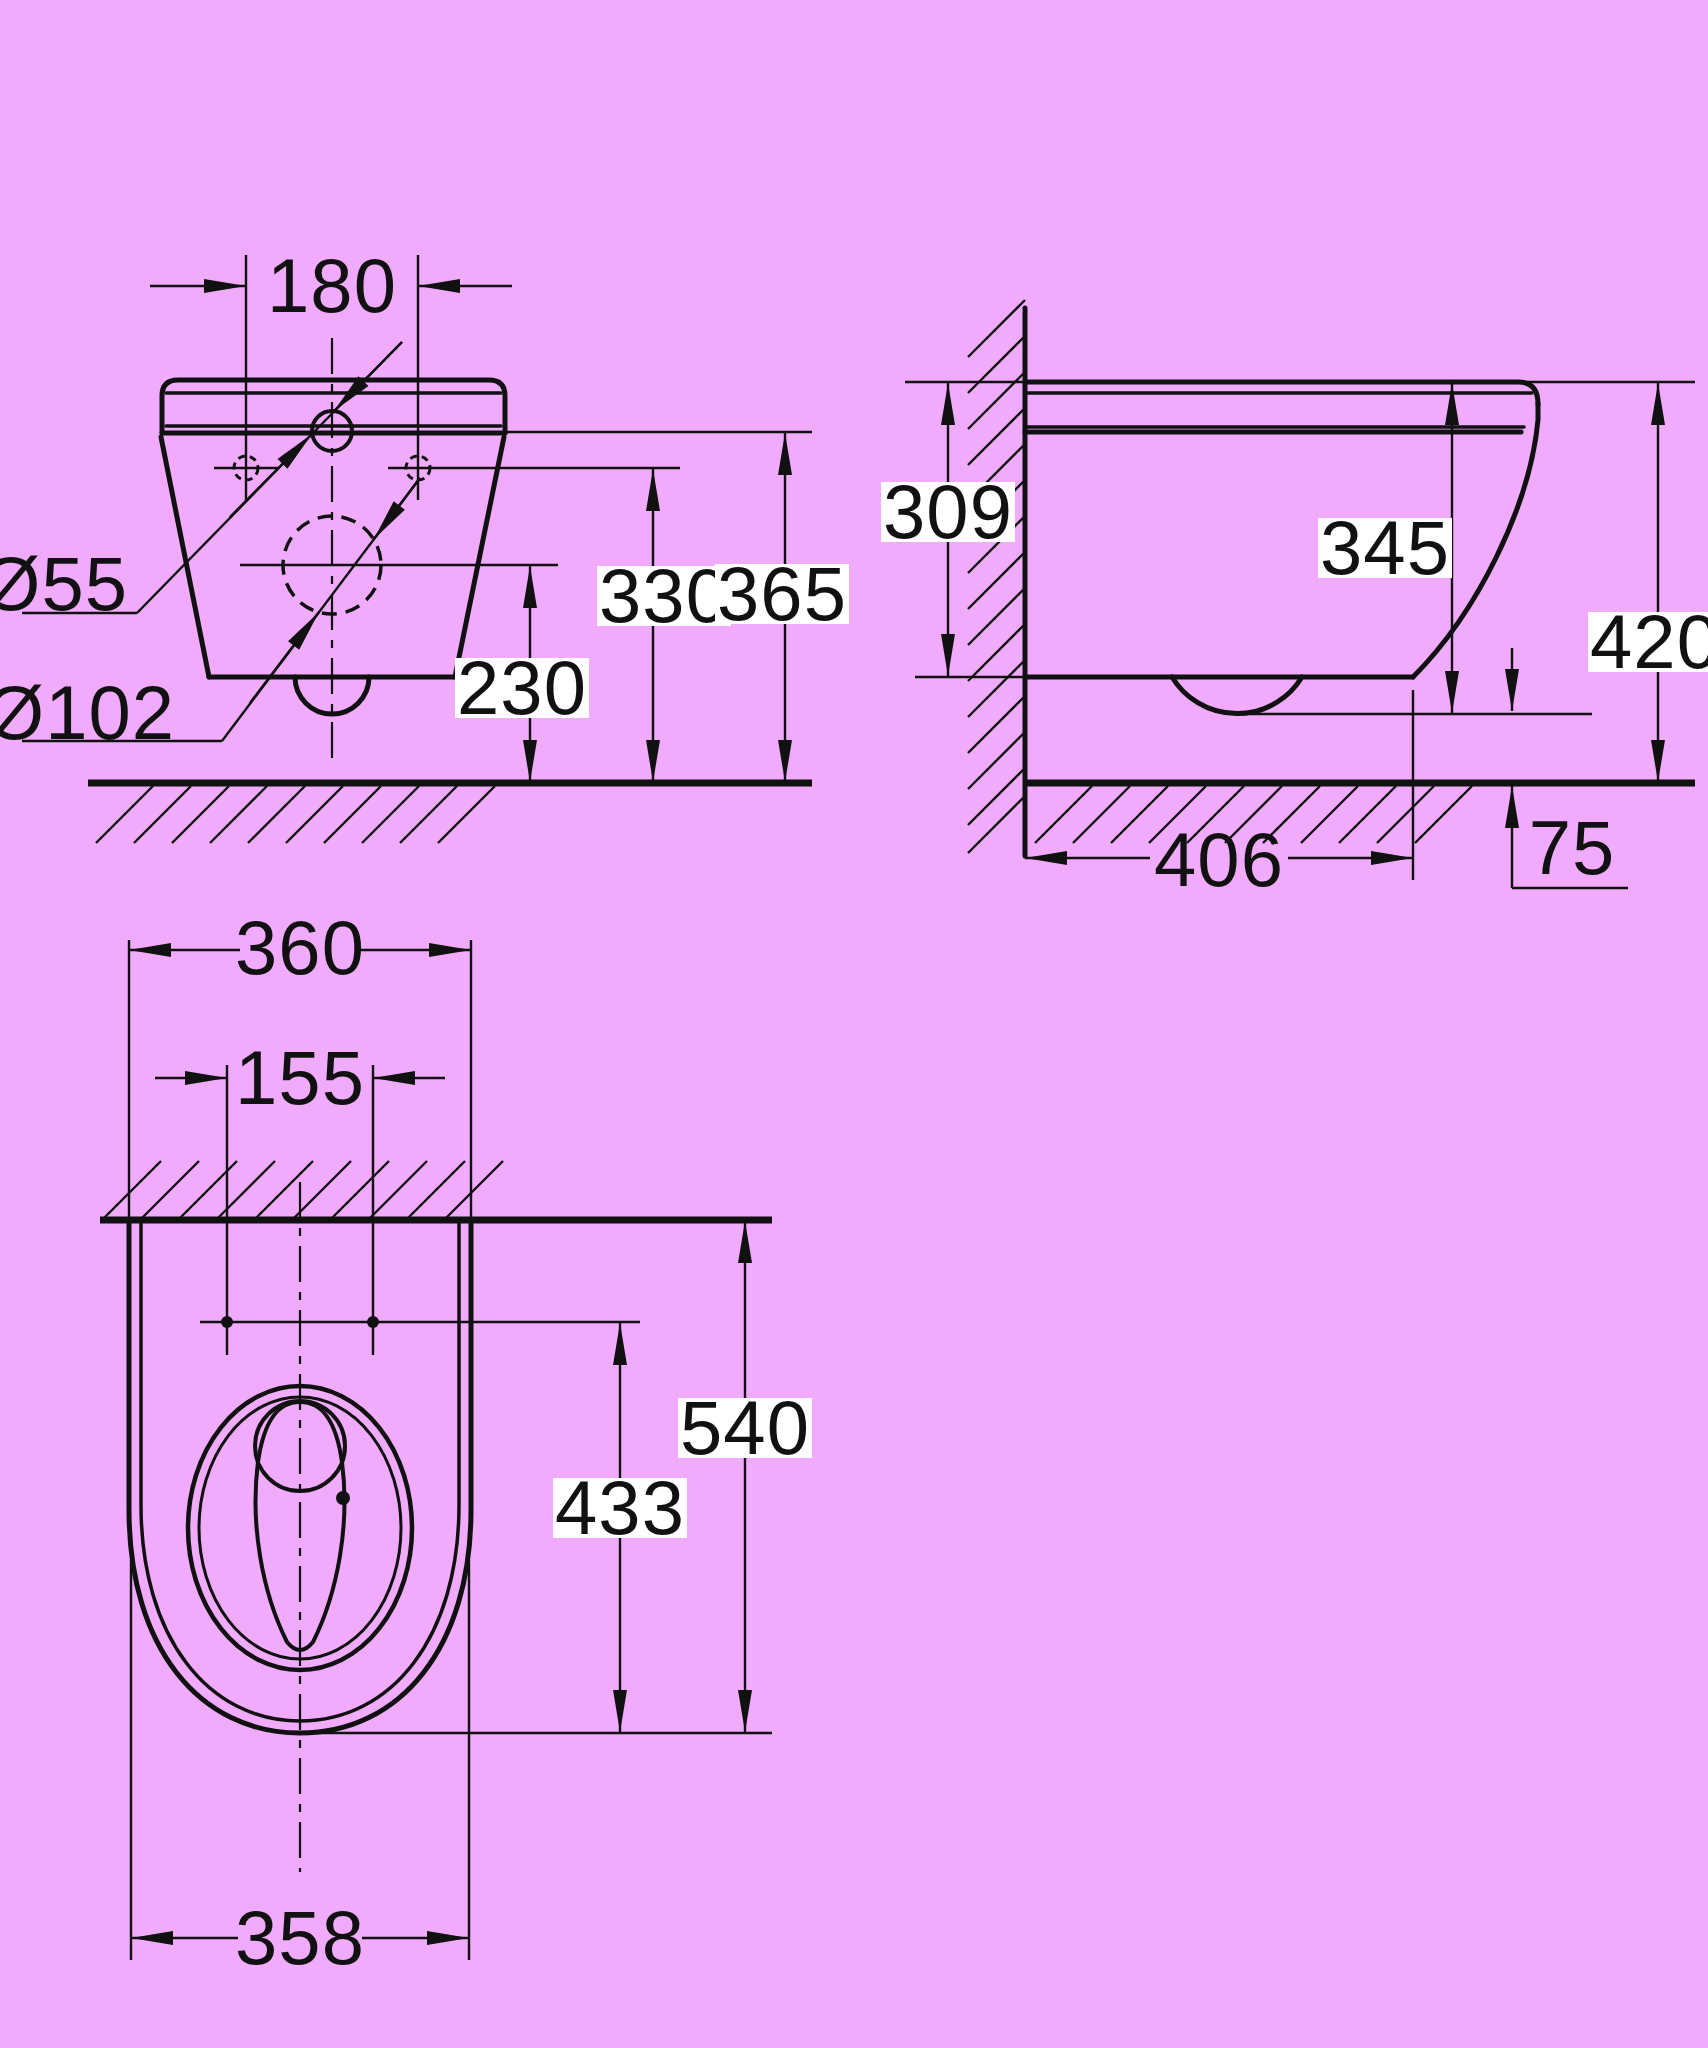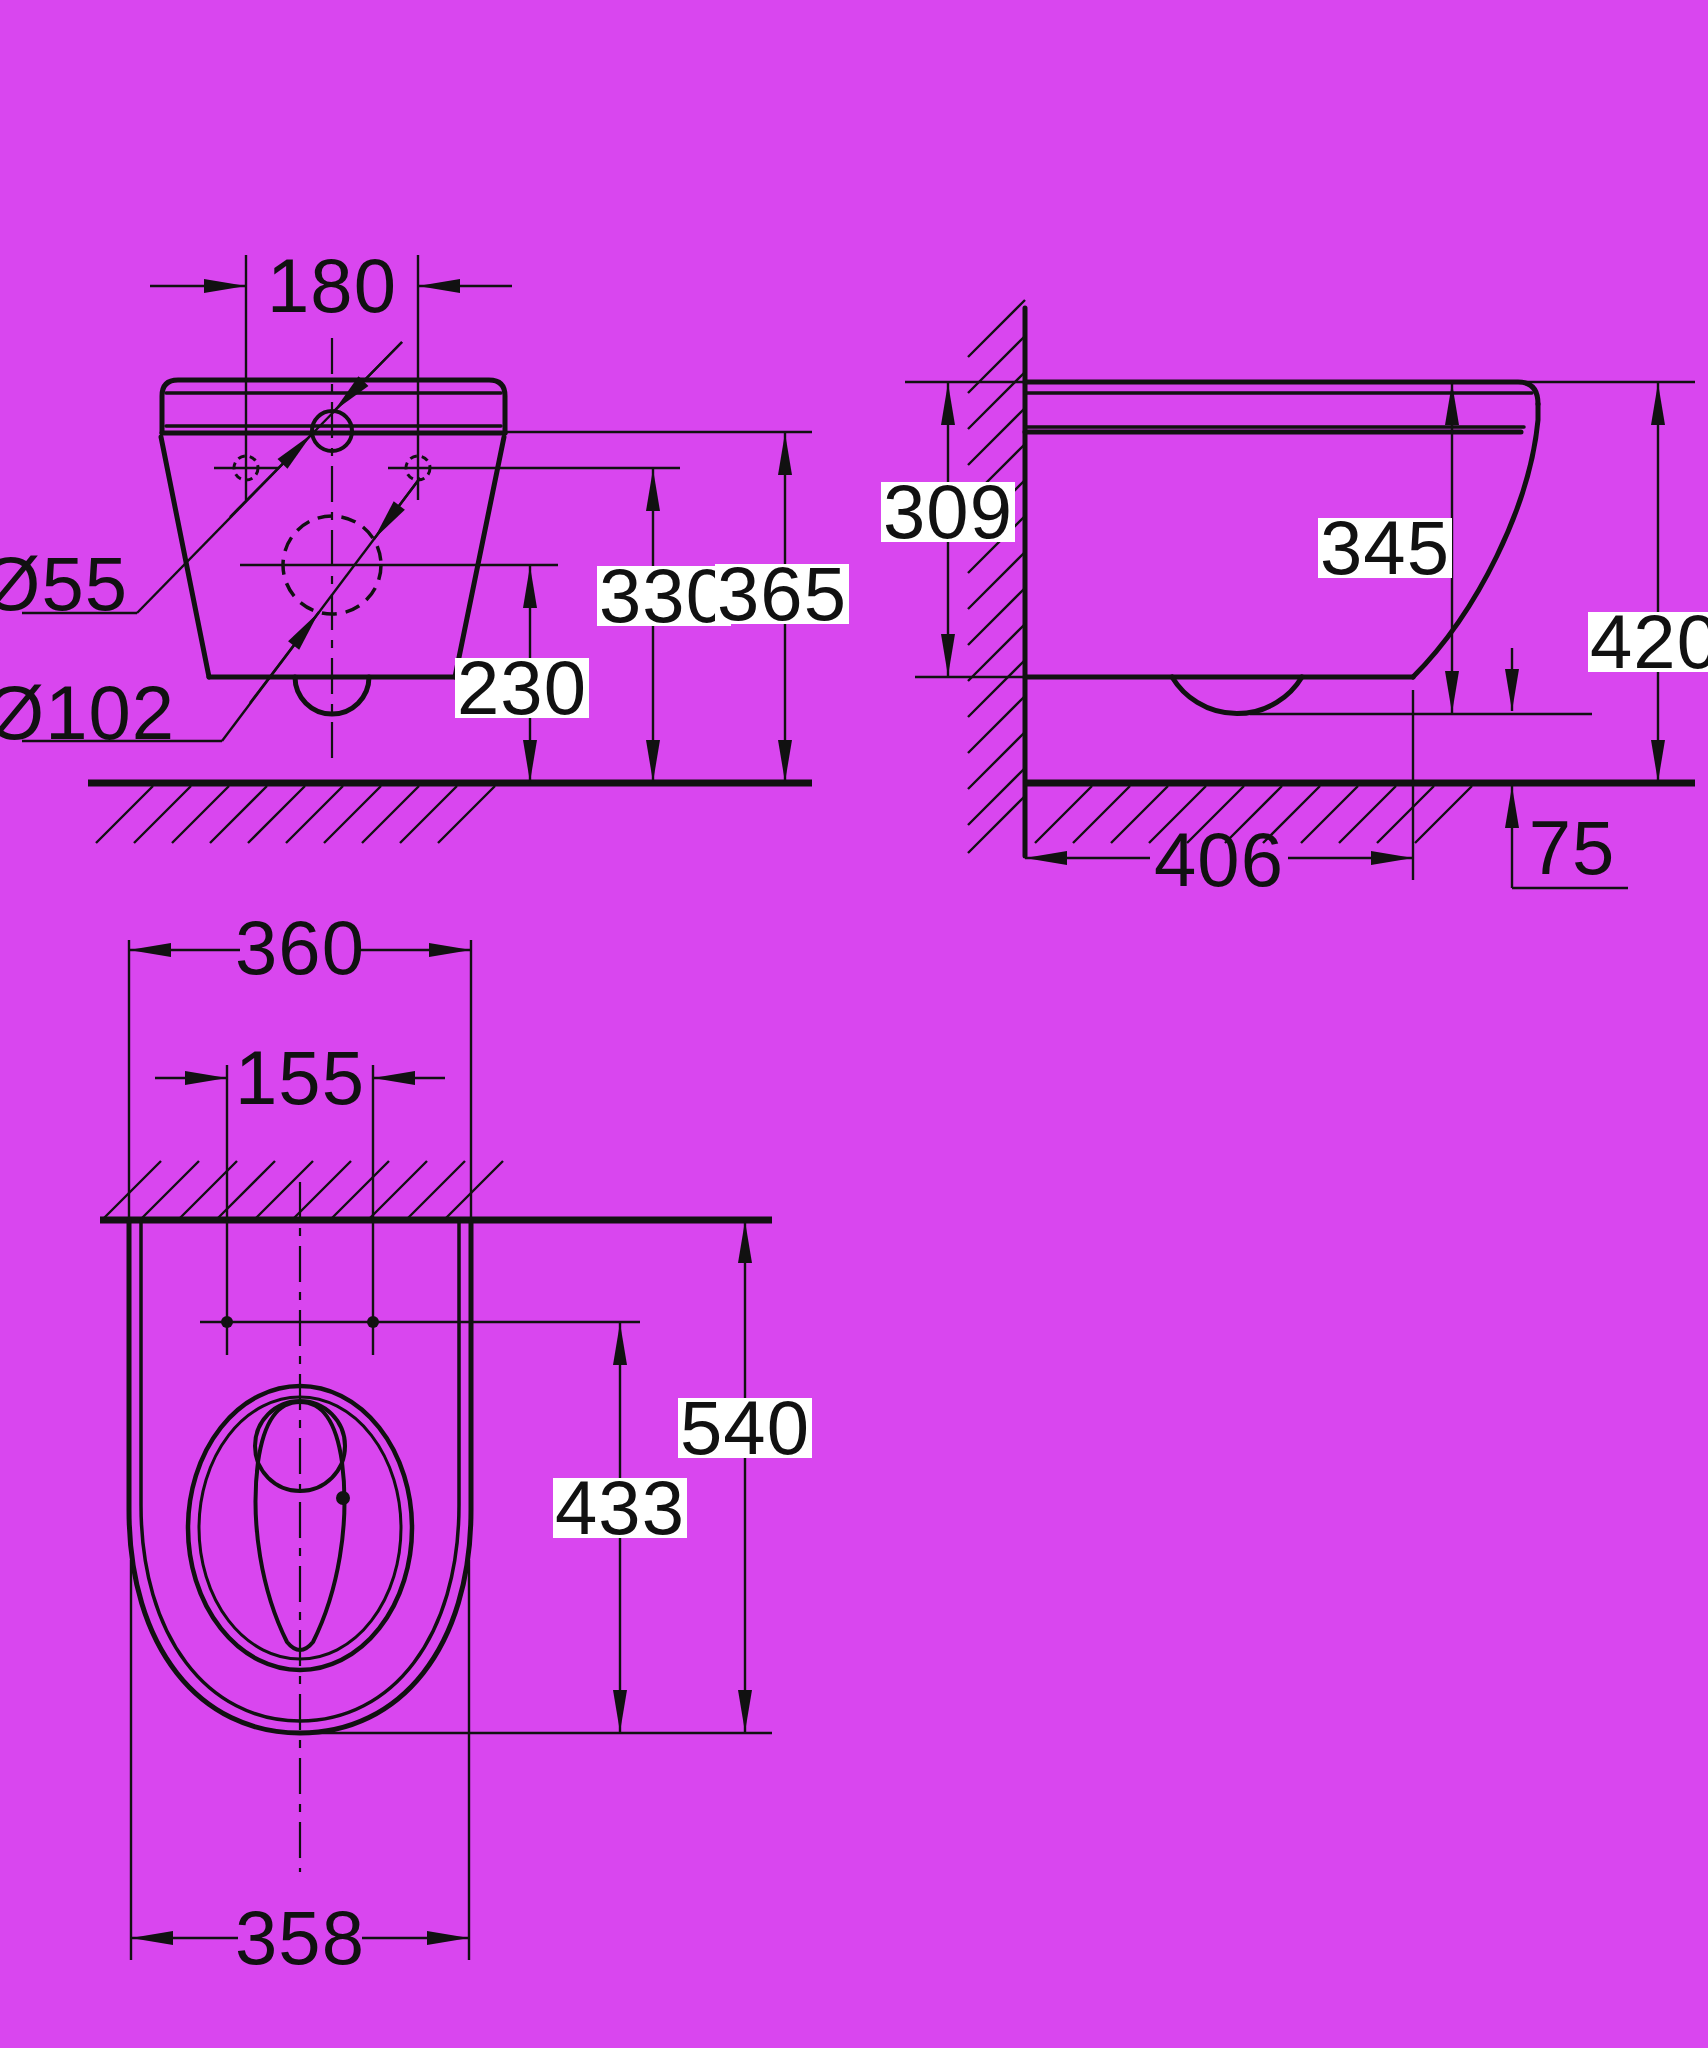--- a/index.html
+++ b/index.html
@@ -1,16 +1,16 @@
 <!DOCTYPE html>
 <html><head>
 <meta charset="utf-8">
 <style>
   html,body{margin:0;padding:0;background:#fff;}
-  .stage{width:1708px;height:2048px;background:#d946ef;position:relative;font-family:"Liberation Sans",sans-serif;}
+  .stage{width:1708px;height:2048px;background:#f0abfc;position:relative;font-family:"Liberation Sans",sans-serif;}
   svg{display:block;}
   .ol{stroke:#111;stroke-width:5;fill:none;stroke-linecap:round;}
   .ol2{stroke:#111;stroke-width:3.5;fill:none;stroke-linecap:round;}
   .thin{stroke:#111;stroke-width:2.4;fill:none;}
   .thick{stroke:#111;stroke-width:7;fill:none;}
   .cl{stroke:#111;stroke-width:2.2;fill:none;stroke-dasharray:36 10 8 10;}
   .dashc{stroke:#111;stroke-width:3.5;fill:none;stroke-dasharray:15 9;}
   .dashb{stroke:#111;stroke-width:3;fill:none;stroke-dasharray:7 5;}
   .dimtxt{font-size:76px;fill:#111;letter-spacing:1px;}
   .bg{fill:#fff;}

